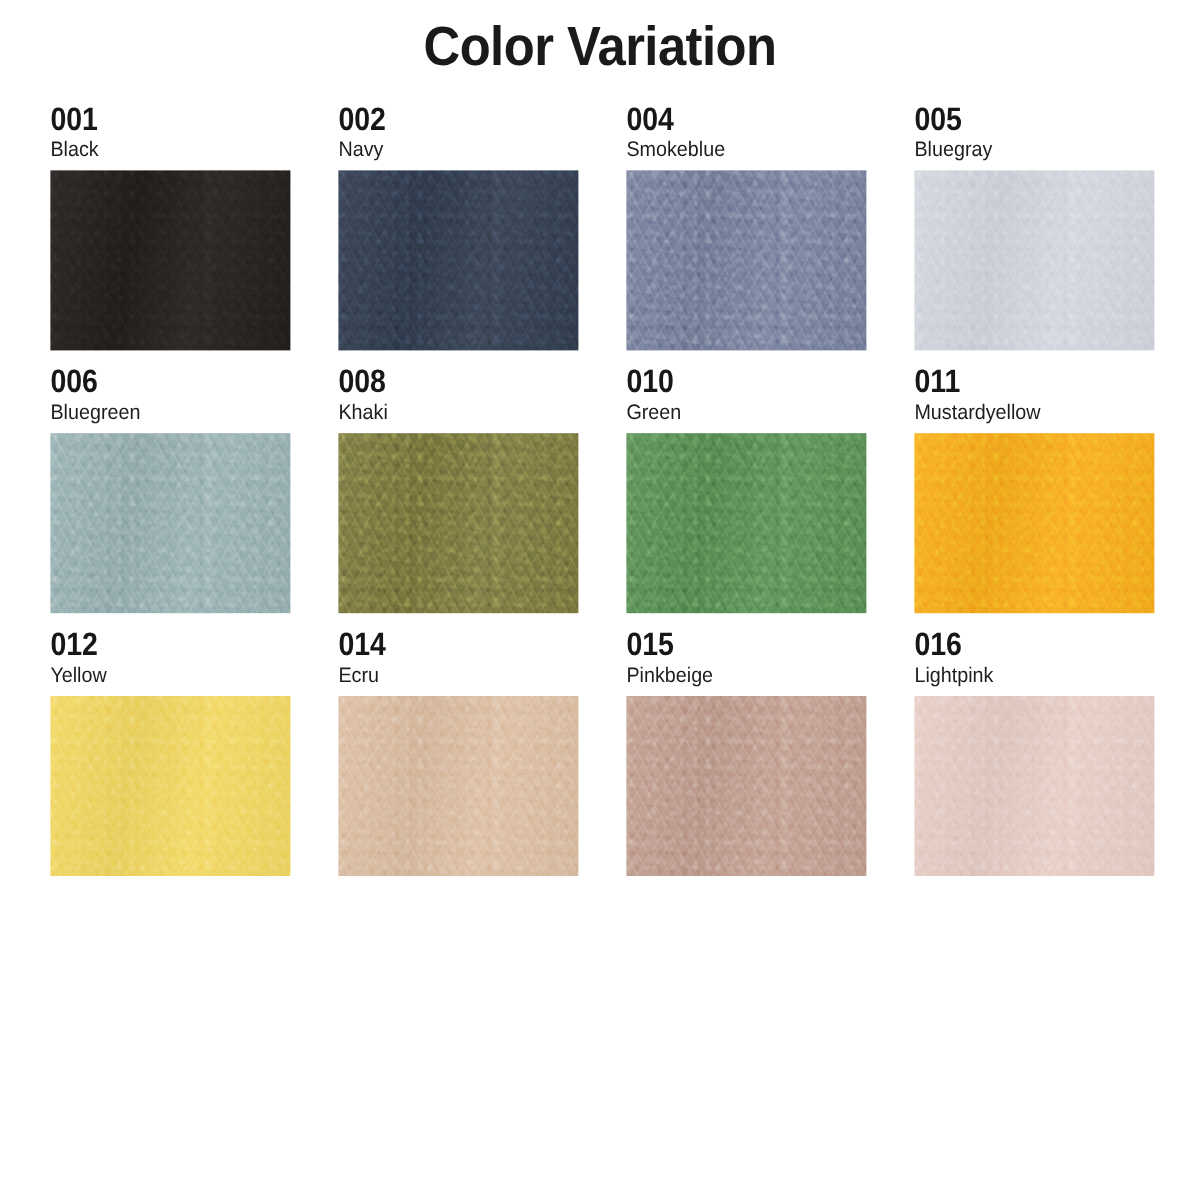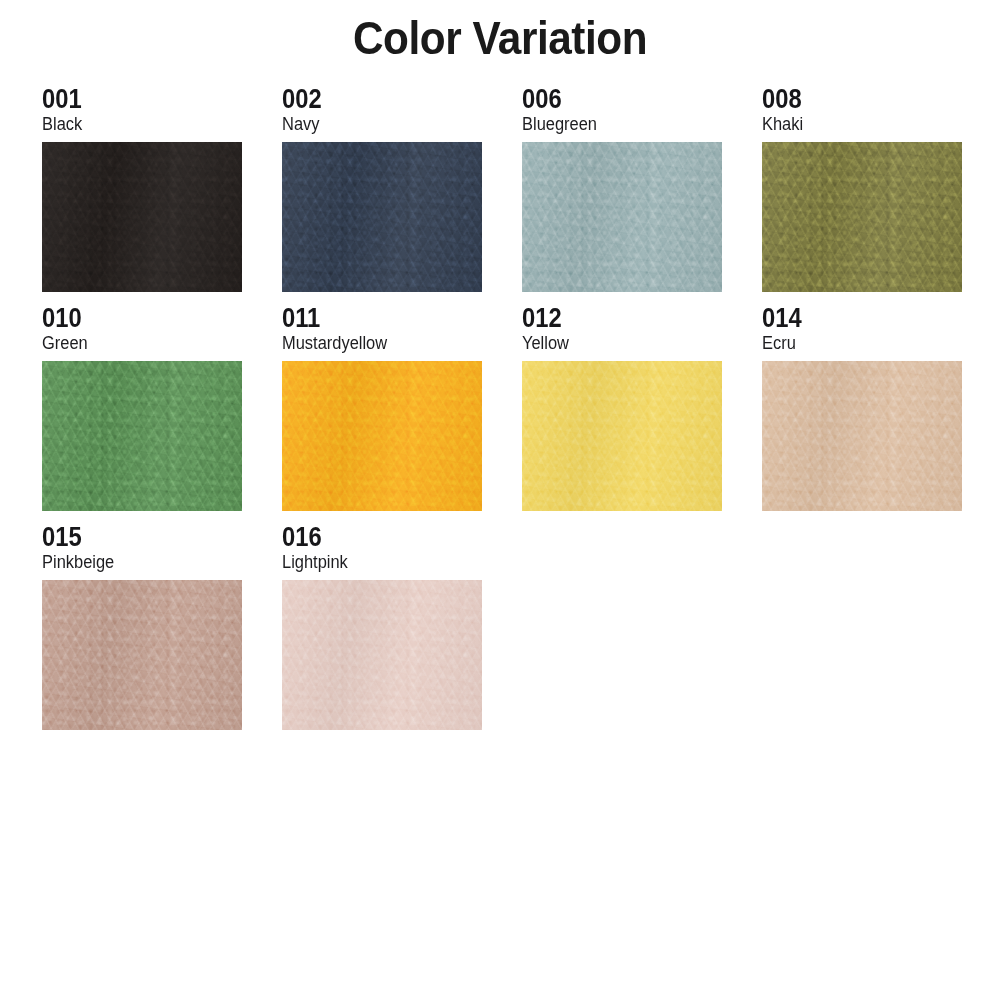--- a/index.html
+++ b/index.html
@@ -122,21 +122,39 @@
       <div class="code">002</div>
       <div class="cname">Navy</div>
       <div class="swatch" style="background-color: rgb(51, 63, 82);">
         <div class="grain"></div>
         <div class="grain2"></div>
         <div class="shade"></div>
       </div>
     </div>
 
 
-
+    <div class="cell">
+      <div class="code">004</div>
+      <div class="cname">Smokeblue</div>
+      <div class="swatch" style="background-color: rgb(124, 133, 161);">
+        <div class="grain"></div>
+        <div class="grain2"></div>
+        <div class="shade"></div>
+      </div>
+    </div>
+
+    <div class="cell">
+      <div class="code">005</div>
+      <div class="cname">Bluegray</div>
+      <div class="swatch" style="background-color: rgb(211, 215, 223);">
+        <div class="grain"></div>
+        <div class="grain2"></div>
+        <div class="shade"></div>
+      </div>
+    </div>
 
     <div class="cell">
       <div class="code">006</div>
       <div class="cname">Bluegreen</div>
       <div class="swatch" style="background-color: rgb(156, 180, 182);">
         <div class="grain"></div>
         <div class="grain2"></div>
         <div class="shade"></div>
       </div>
     </div>

